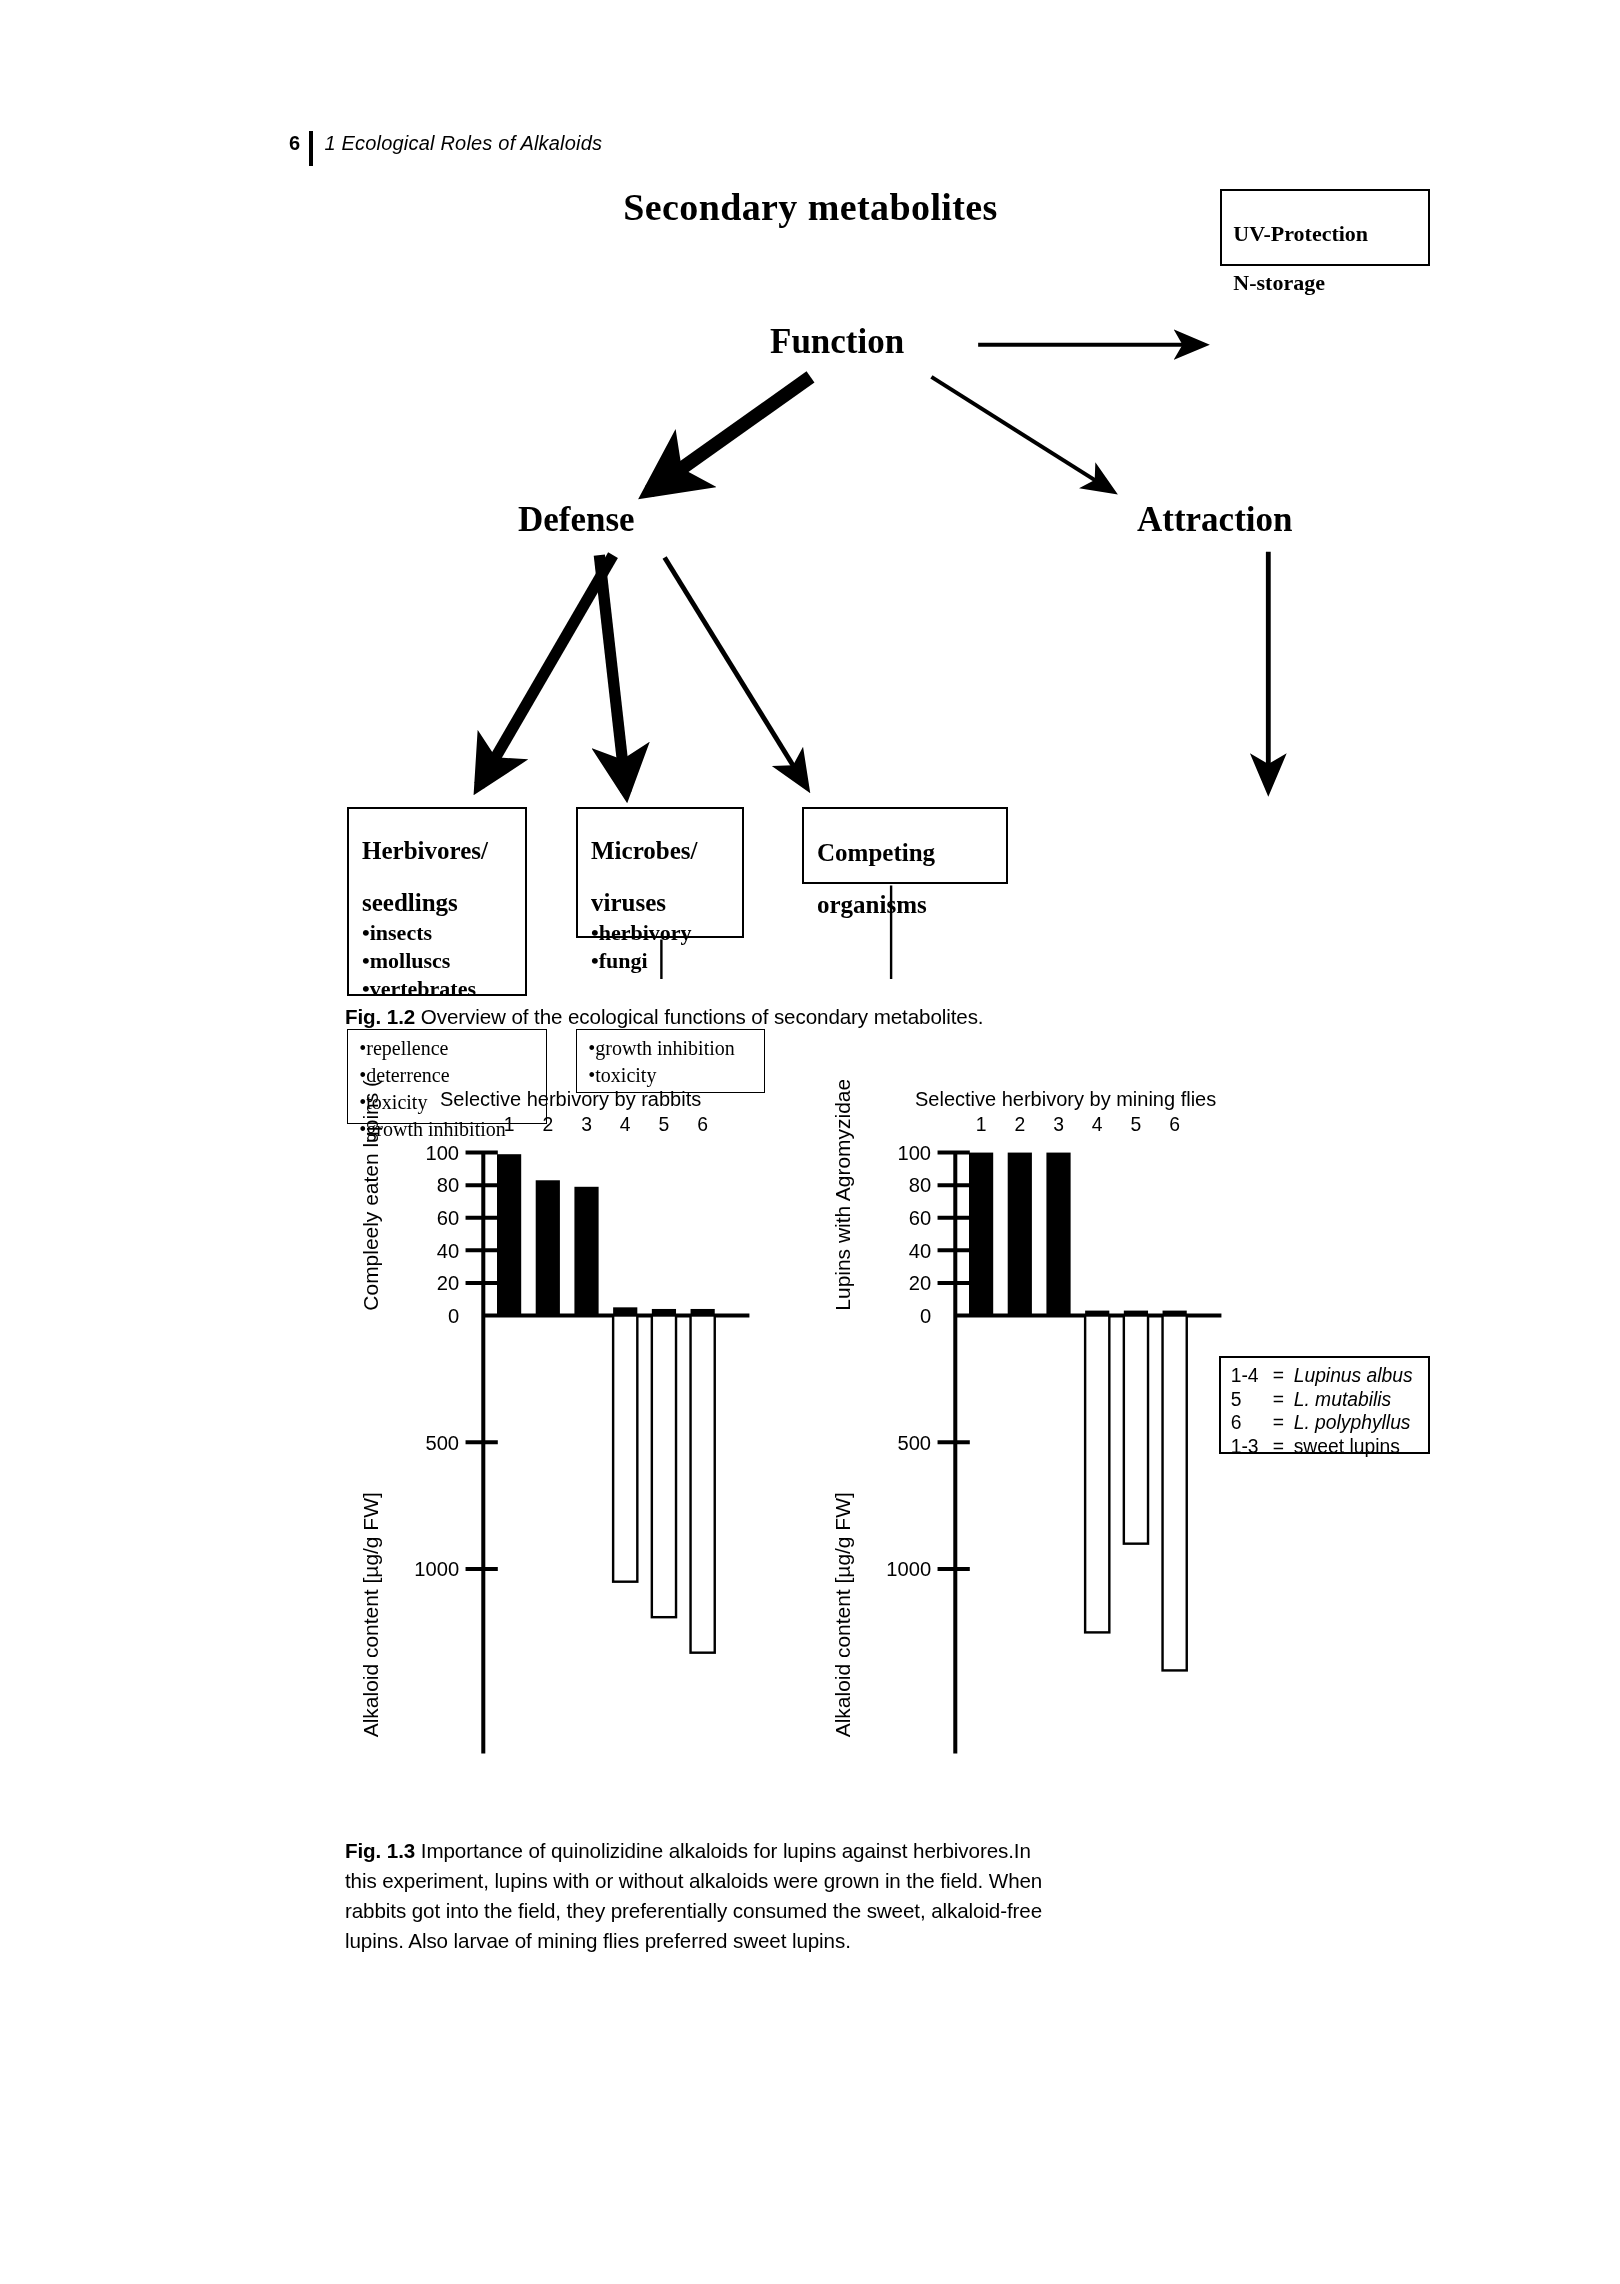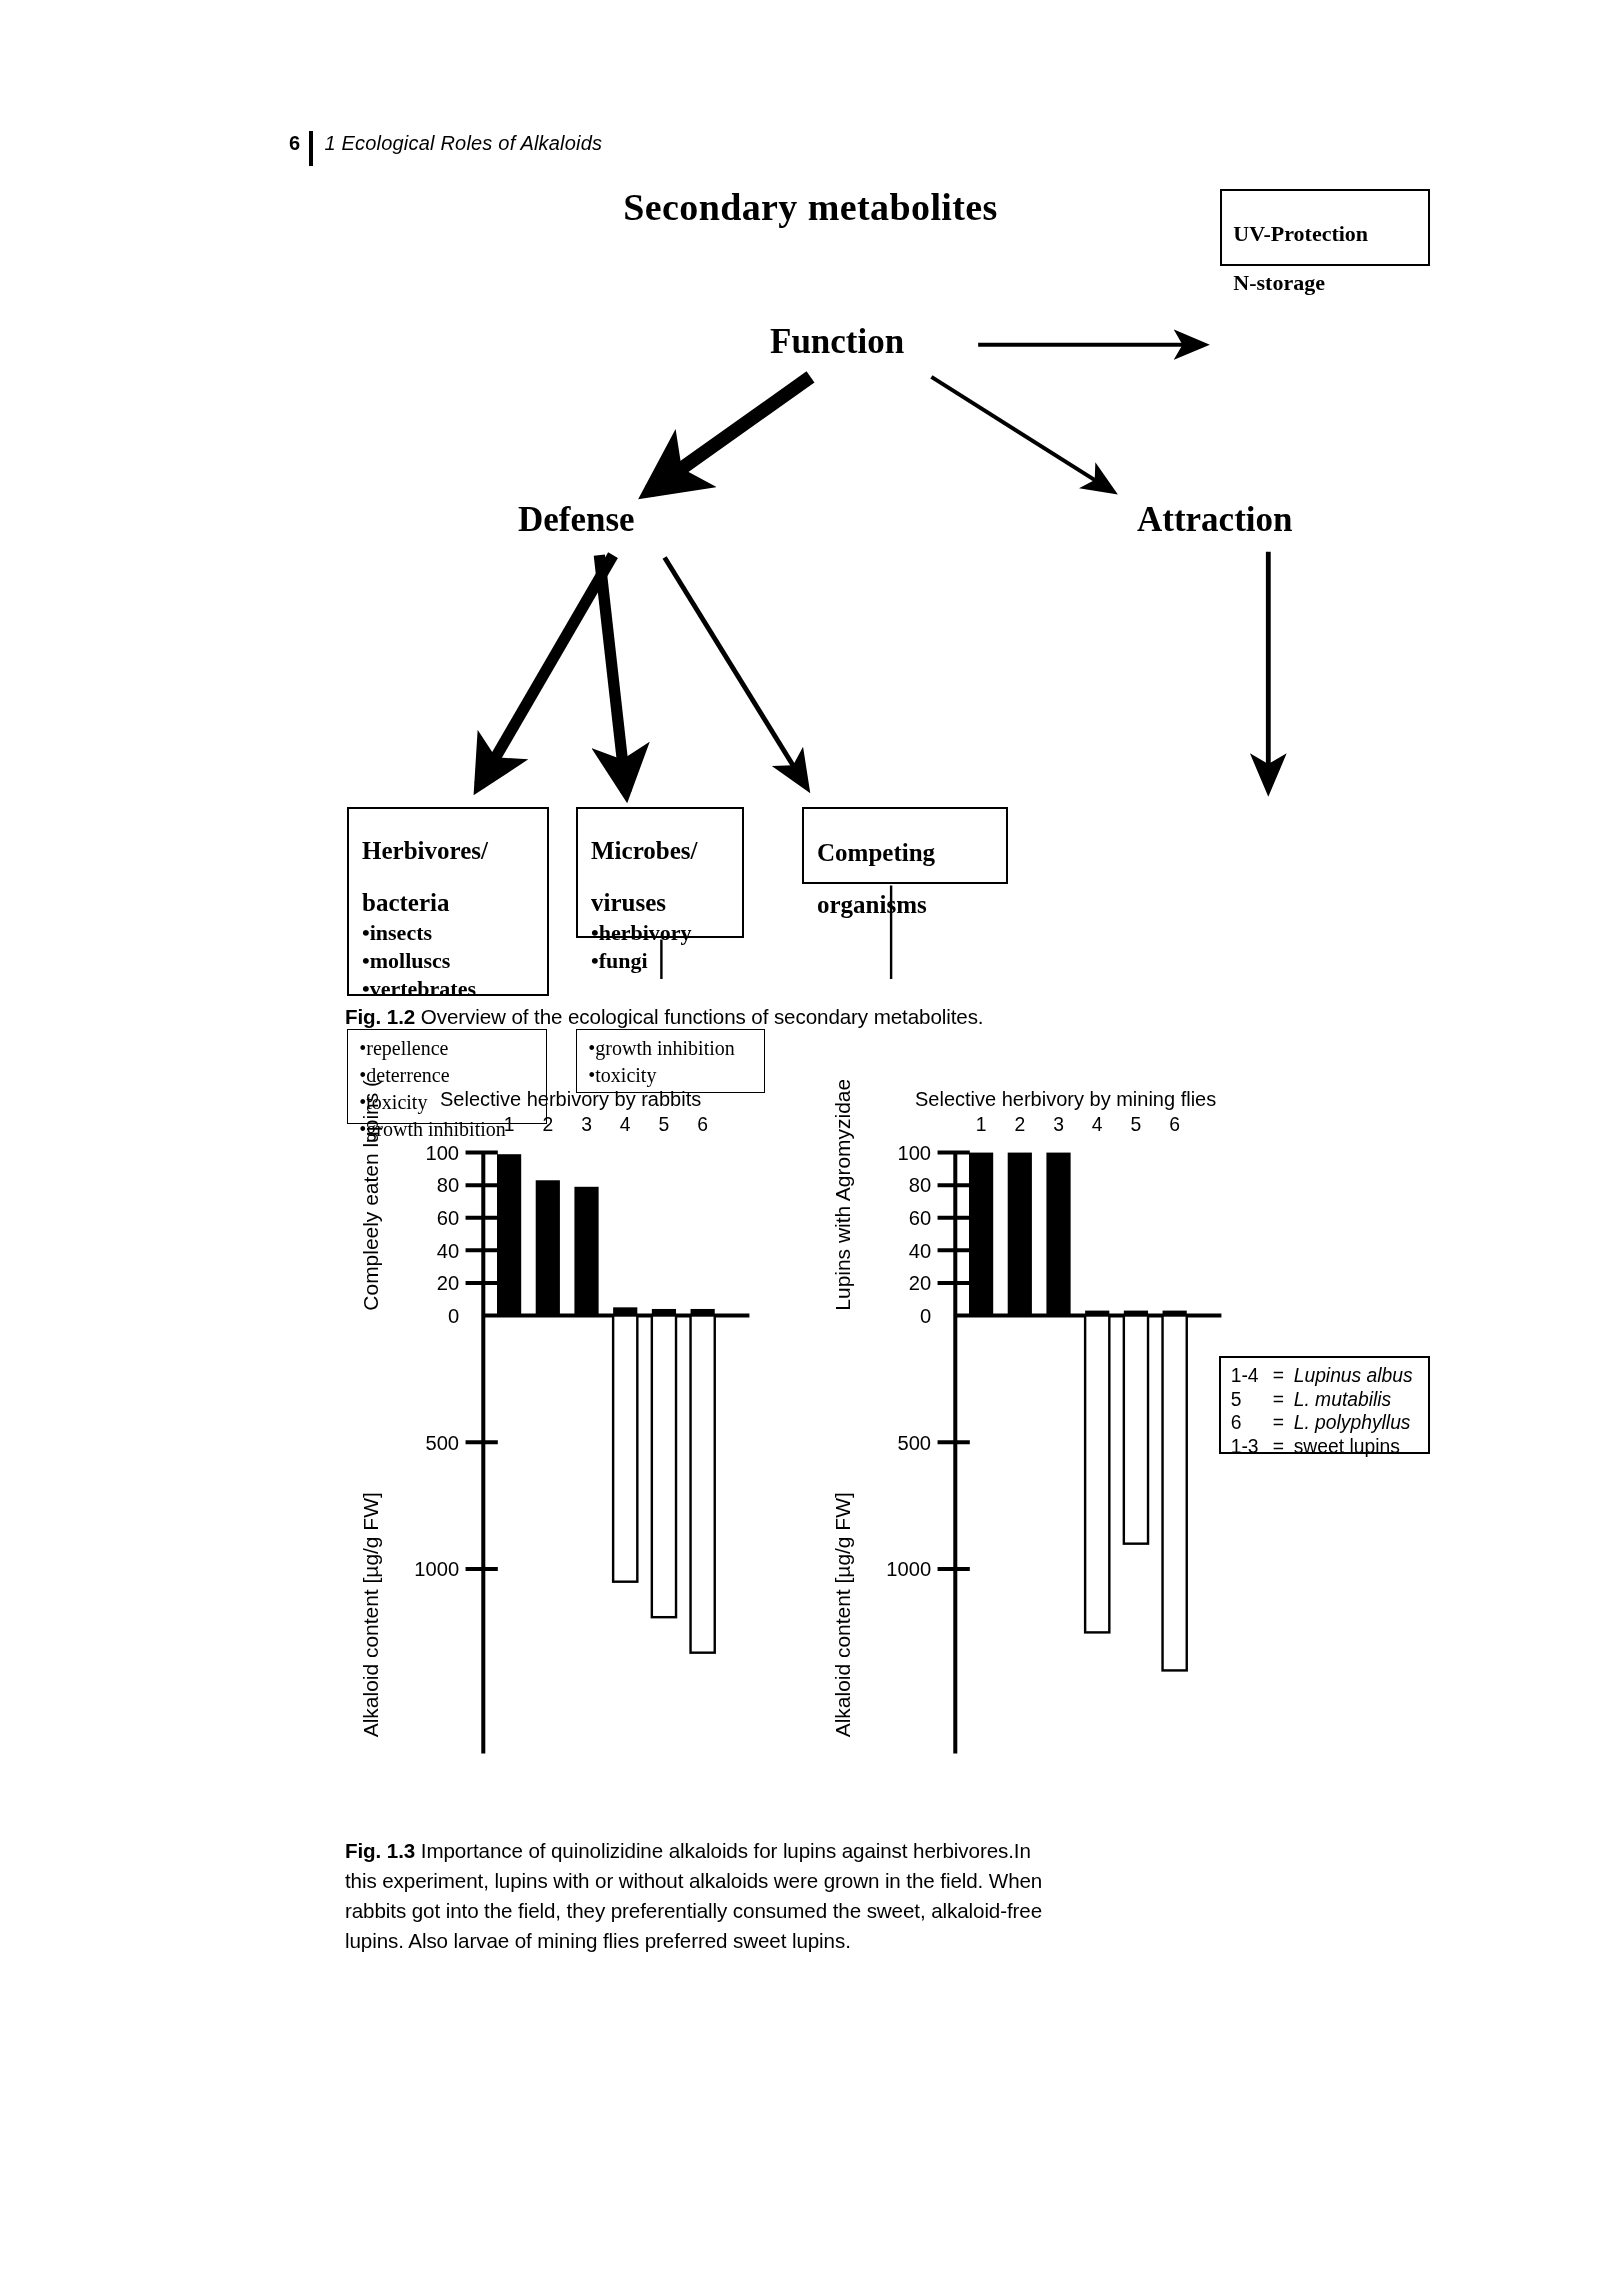--- a/index.html
+++ b/index.html
@@ -119,21 +119,21 @@
 
   #box-uv {
     left: 1220px; top: 16px;
     width: 210px; height: 77px;
     padding: 8px 0 0 11.3px;
   }
   #box-uv .bhead { font-size: 22px; line-height: 29px; }
 
   #box-herbivores {
     left: 347px; top: 634px;
-    width: 202px; height: 189px;
+    width: 180px; height: 189px;
     padding: 6.4px 0 0 13px;
   }
   #box-microbes {
     left: 576px; top: 634px;
     width: 168px; height: 131px;
     padding: 6.4px 0 0 13px;
   }
   #box-competing {
     left: 802px; top: 634px;
     width: 206px; height: 77px;
@@ -275,21 +275,21 @@
   <div id="node-defense" class="serif-bold">Defense</div>
   <div id="node-attraction" class="serif-bold">Attraction</div>
 
   <div class="boxnode" id="box-uv">
     <div class="bhead">UV-Protection</div>
     <div class="bhead">N-storage</div>
   </div>
 
   <div class="boxnode" id="box-herbivores">
     <div class="bhead">Herbivores/</div>
-    <div class="bhead">bacteria</div>
+    <div class="bhead">seedlings</div>
     <div class="blist">•insects</div>
     <div class="blist">•molluscs</div>
     <div class="blist">•vertebrates</div>
   </div>
 
   <div class="boxnode" id="box-microbes">
     <div class="bhead">Microbes/</div>
     <div class="bhead">viruses</div>
     <div class="blist">•herbivory</div>
     <div class="blist">•fungi</div>

